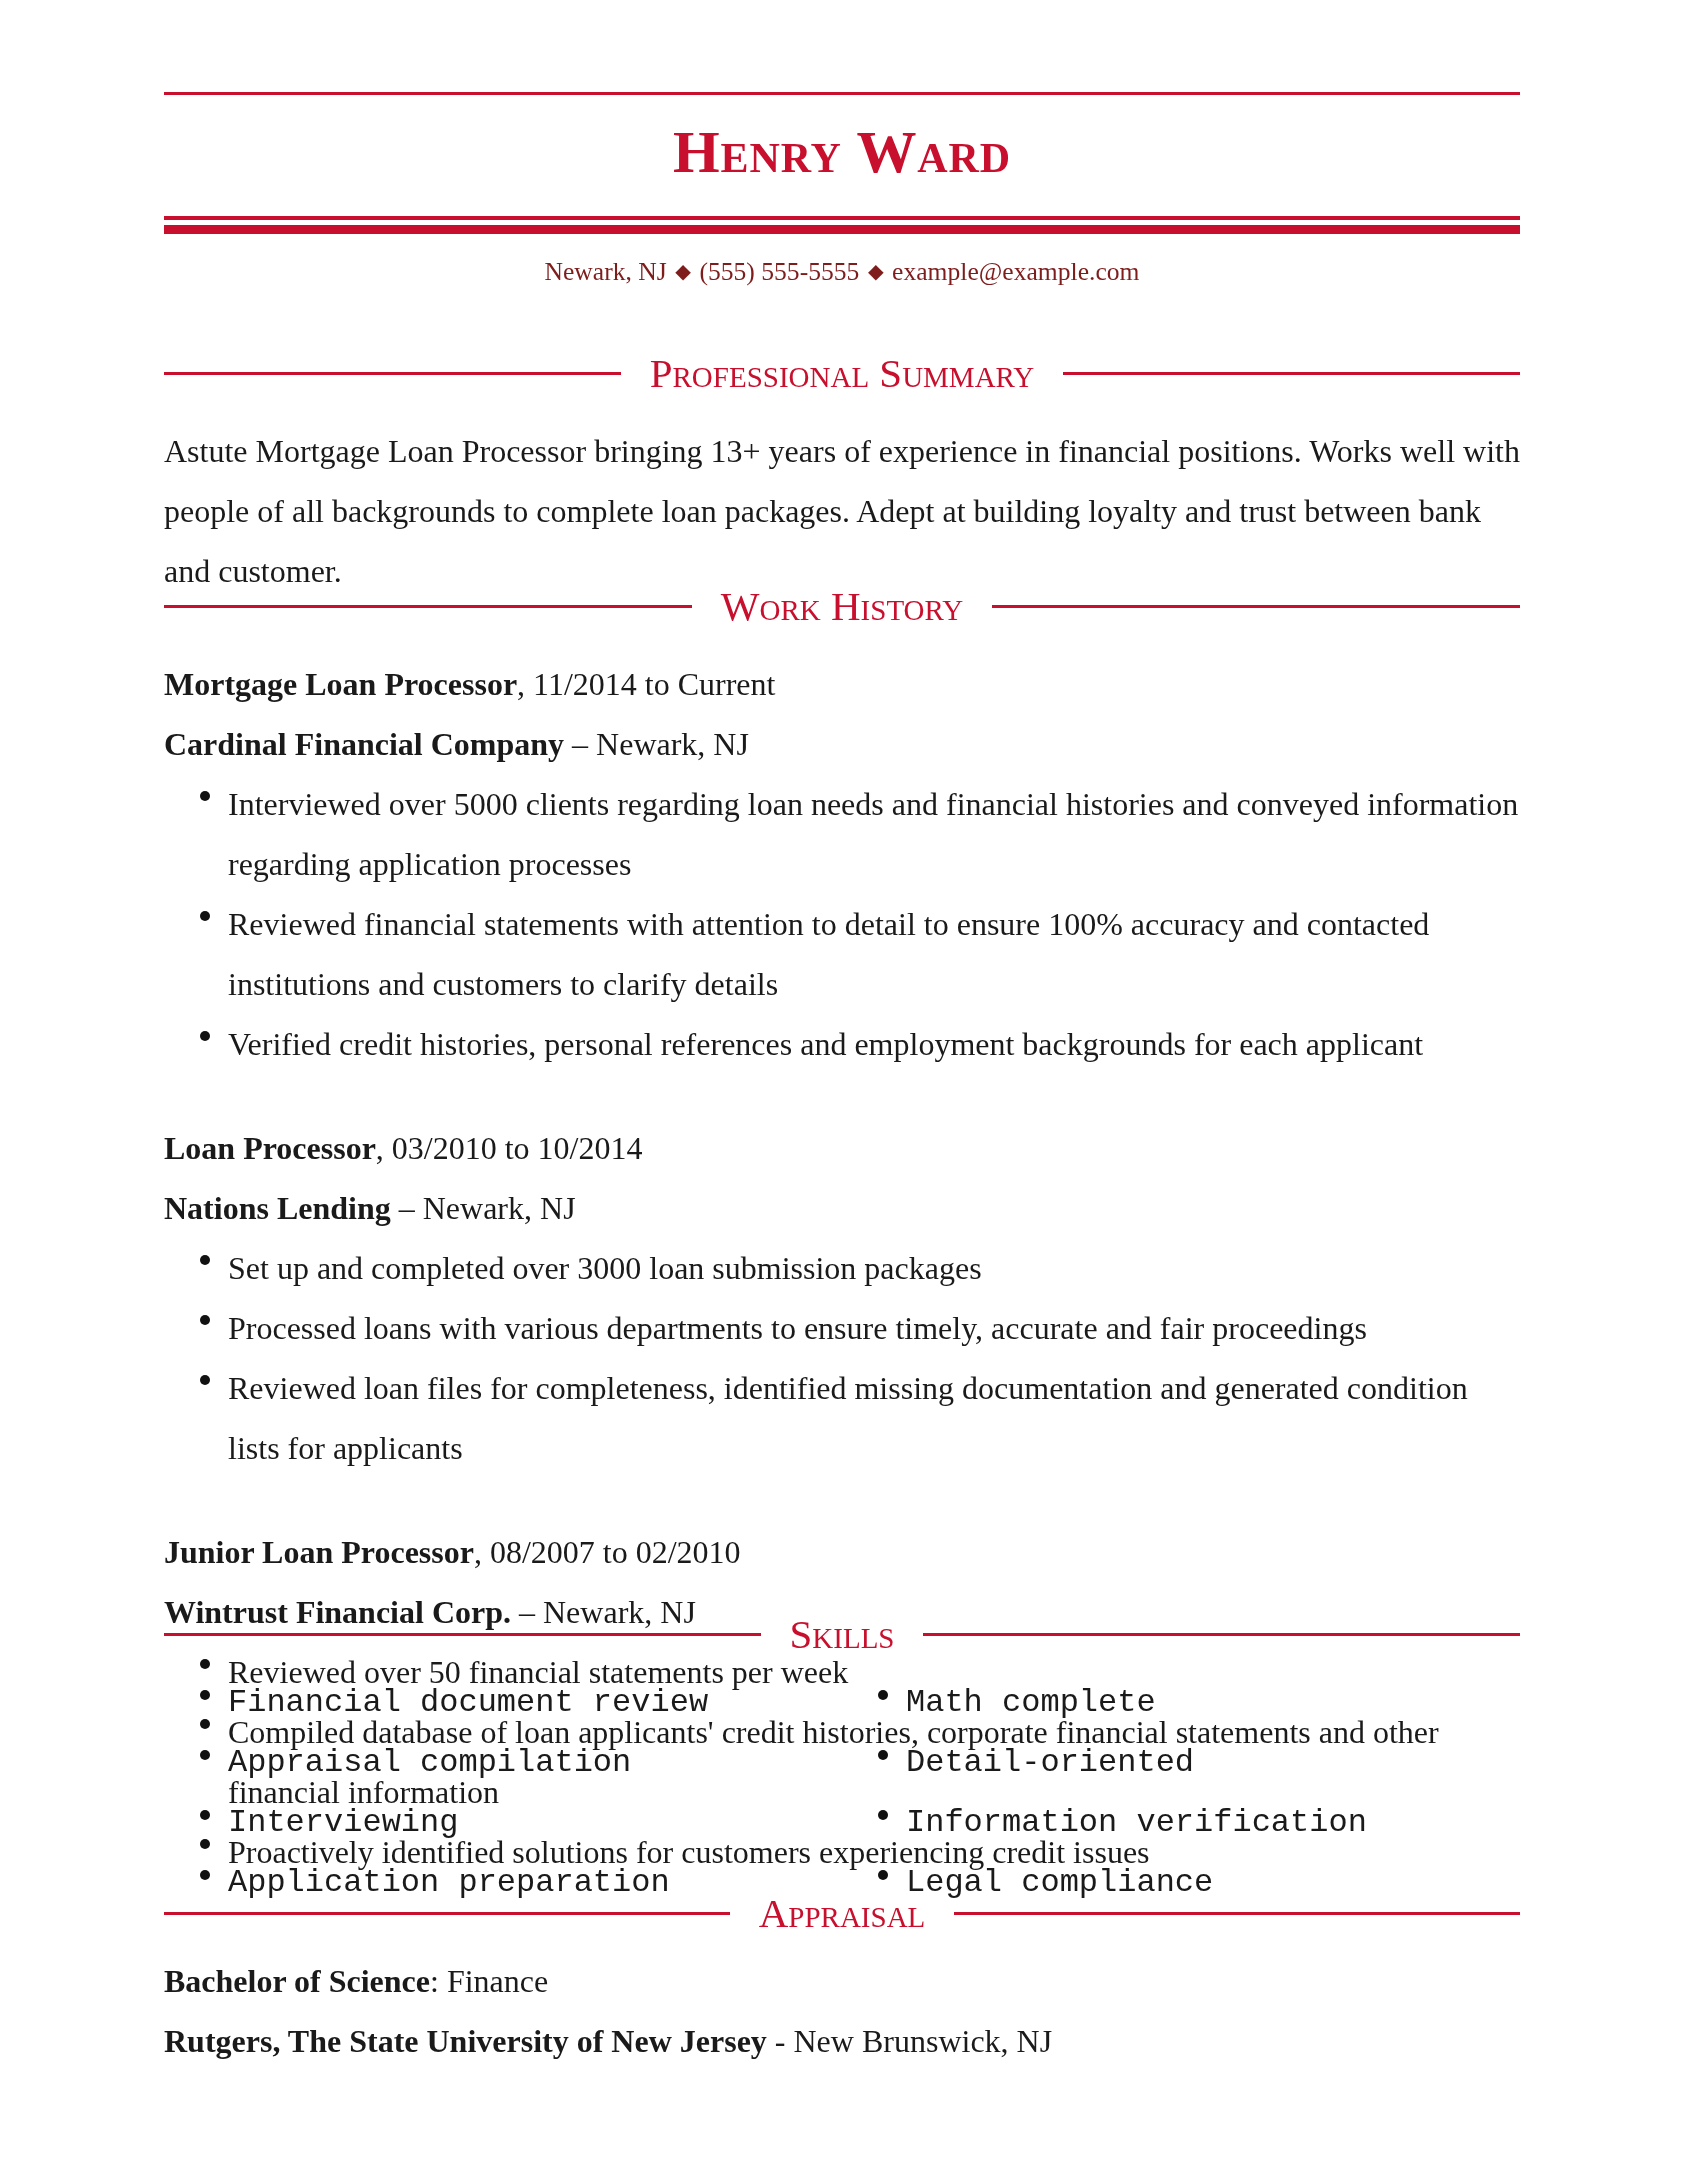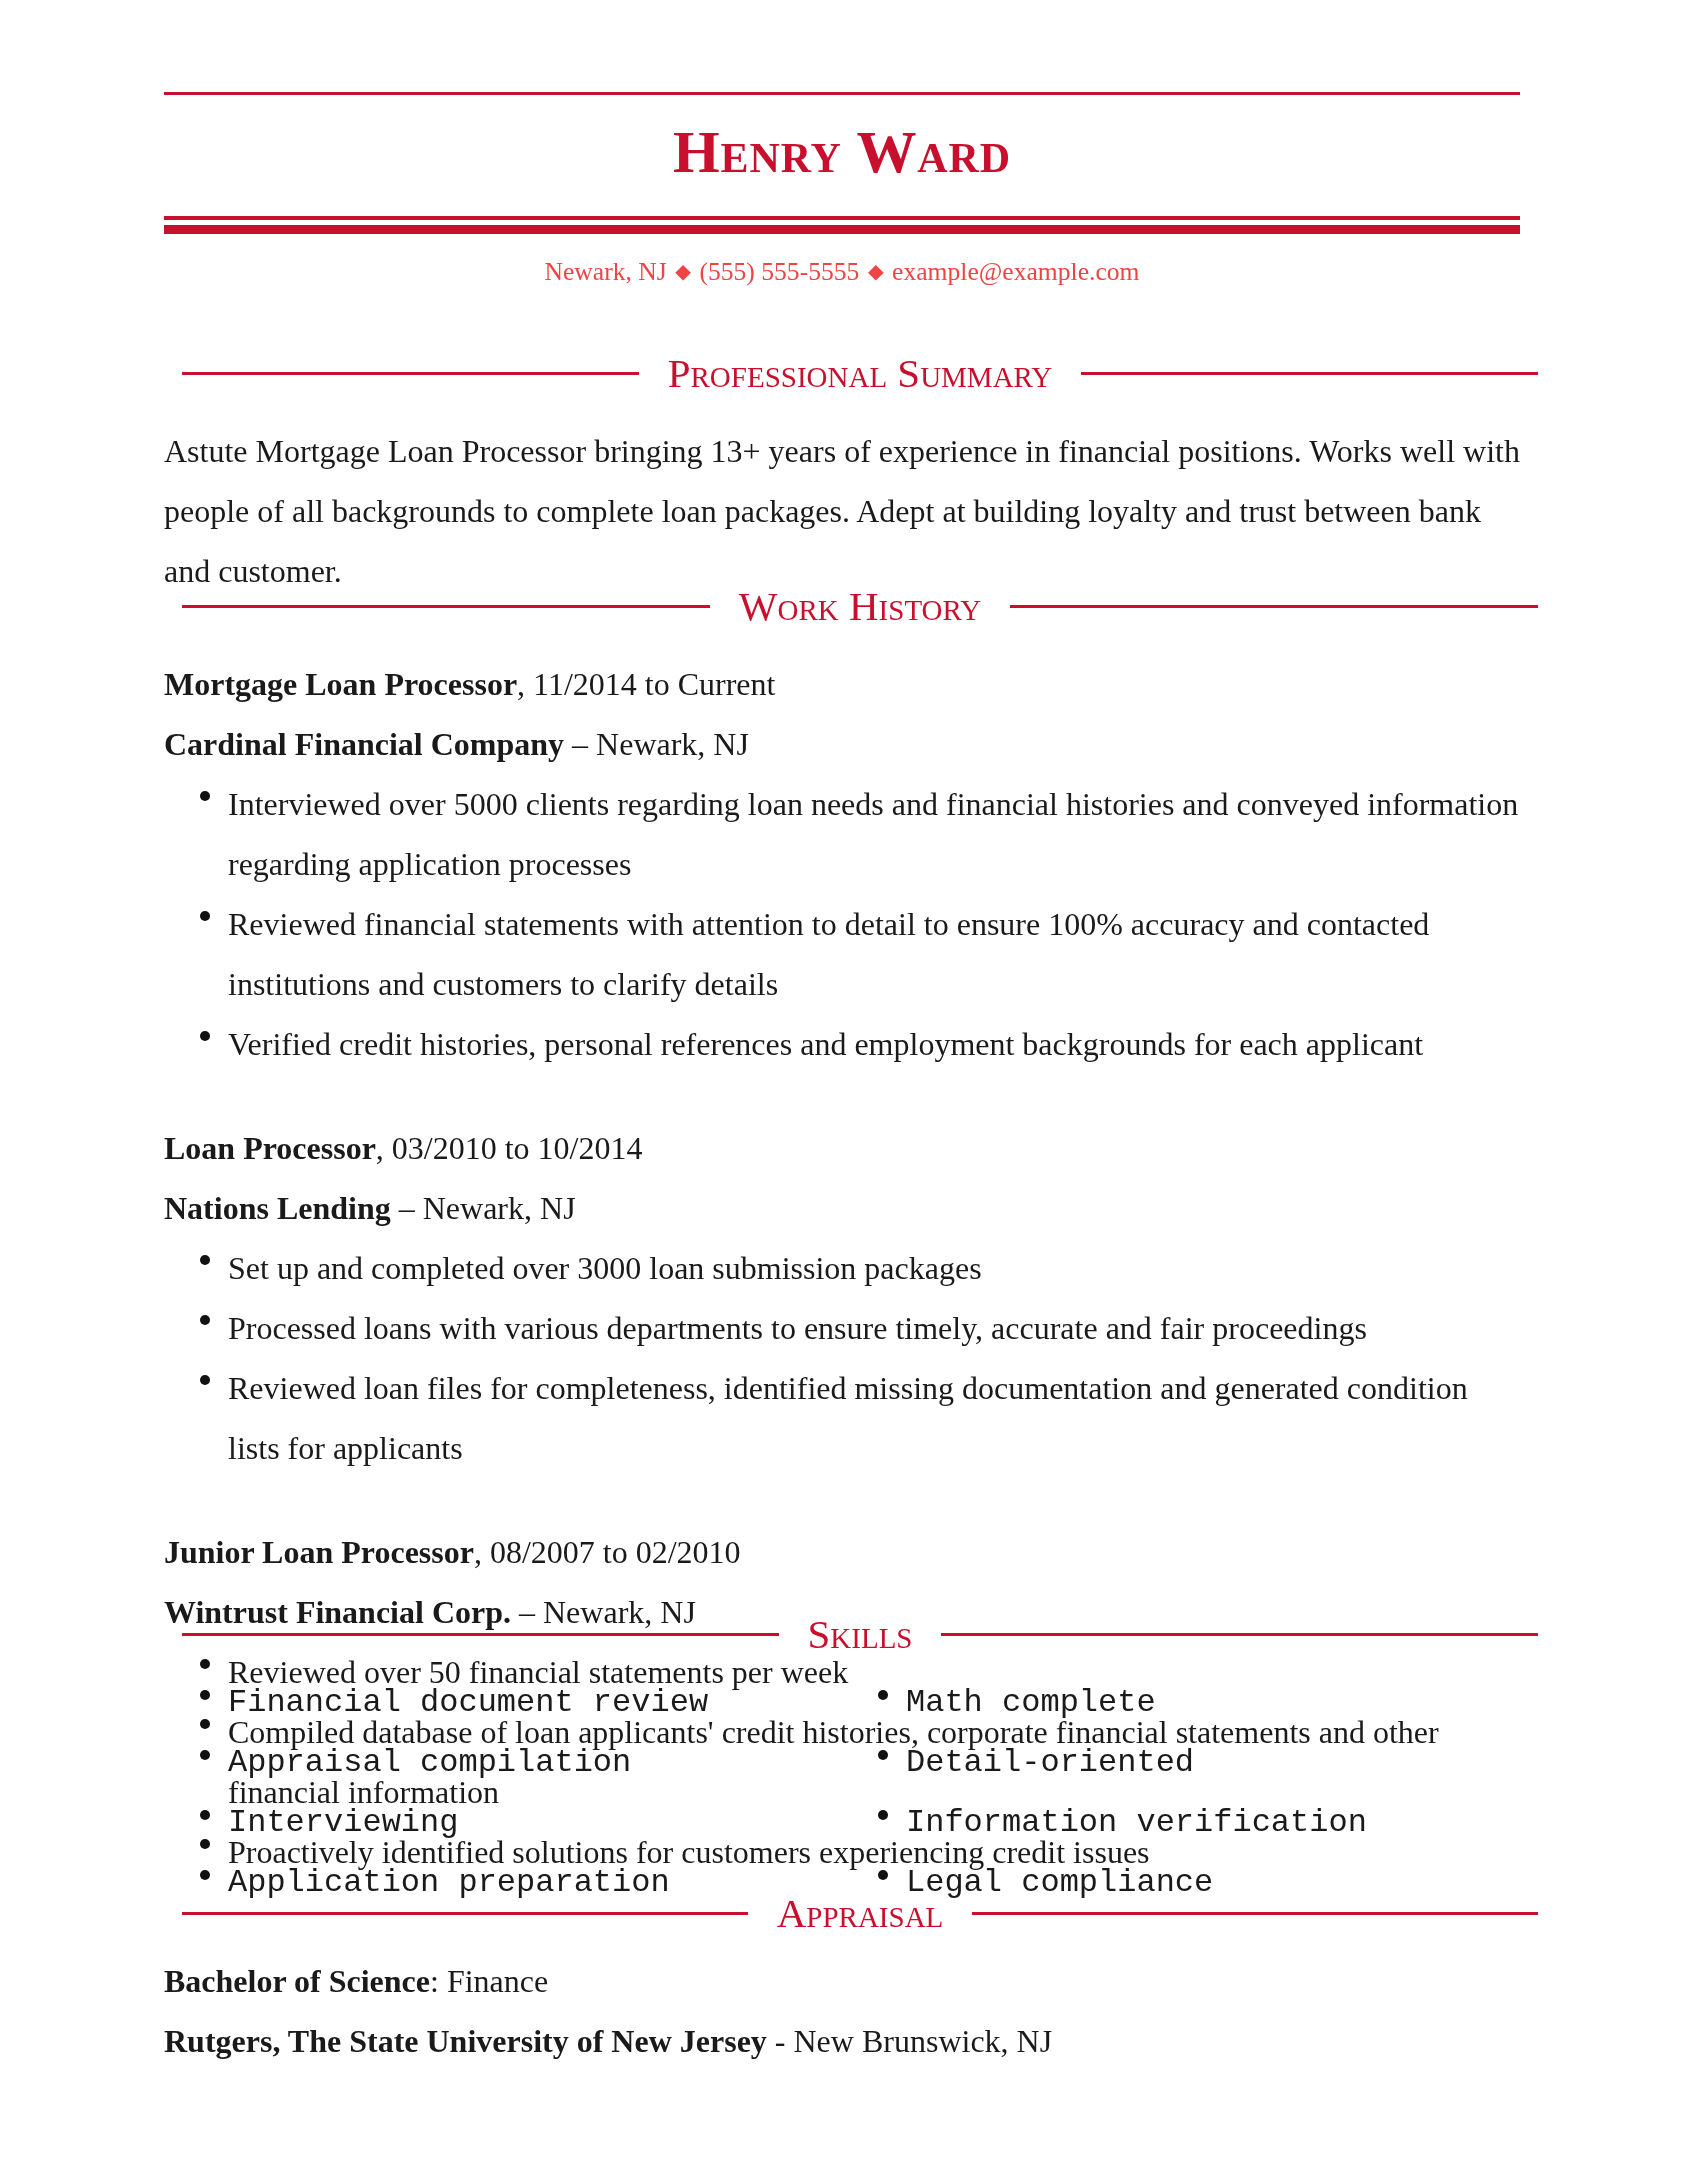--- a/index.html
+++ b/index.html
@@ -10,25 +10,25 @@
     }
     .page { position: absolute; left: 164px; top: 0; width: 1356px; }
     .rule { position: absolute; left: 0; width: 1356px; background: #c8102e; }
     .name {
       position: absolute; top: 118px; left: 0; width: 1356px; text-align: center;
       font-size: 60px; font-weight: bold; font-variant: small-caps; color: #c8102e;
       letter-spacing: 0.9px; line-height: 68px;
     }
     .contact {
       position: absolute; top: 254px; left: 0; width: 1356px; text-align: center;
-      font-size: 25.6px; line-height: 34px; color: #ef4444;
+      font-size: 25.6px; line-height: 34px; color: #7f1d1d;
     }
     .contact .diamond { font-size: 20.4px; margin: 0 8.5px; vertical-align: 1.7px; }
     .section-head {
-      position: absolute; left: 18px; width: 1356px; height: 51px;
+      position: absolute; left: 0; width: 1356px; height: 51px;
       display: flex; align-items: center;
     }
     .section-head .line { flex: 1; height: 3.4px; background: #c8102e; }
     .section-head .title {
       font-size: 41px; font-variant: small-caps; color: #c8102e;
       padding: 0 29px; line-height: 51px; white-space: nowrap;
     }
     .block { position: absolute; left: 0; width: 1356px; font-size: 32px; line-height: 60px; }
     .summary { color: #1a1a1a; }
     .job { margin-bottom: 44px; }

